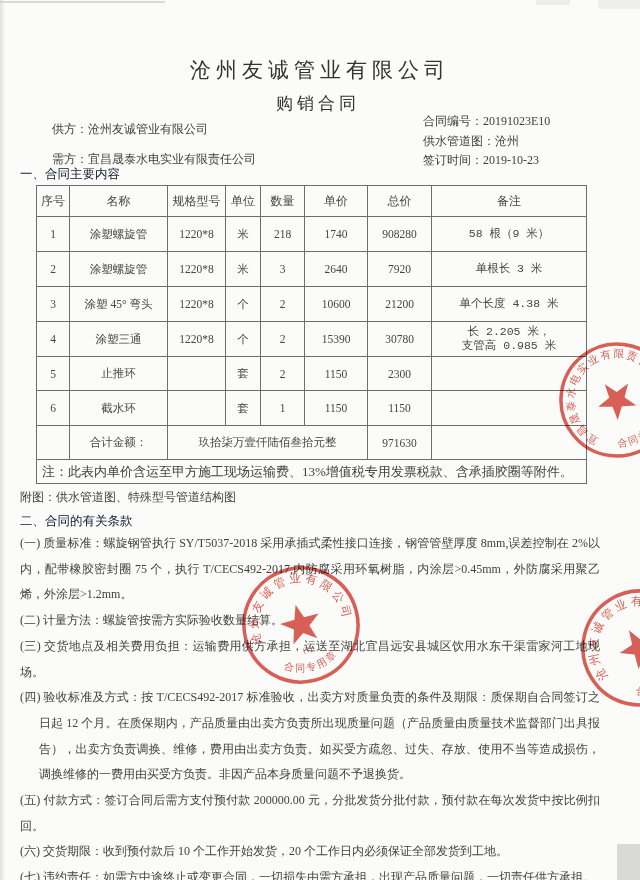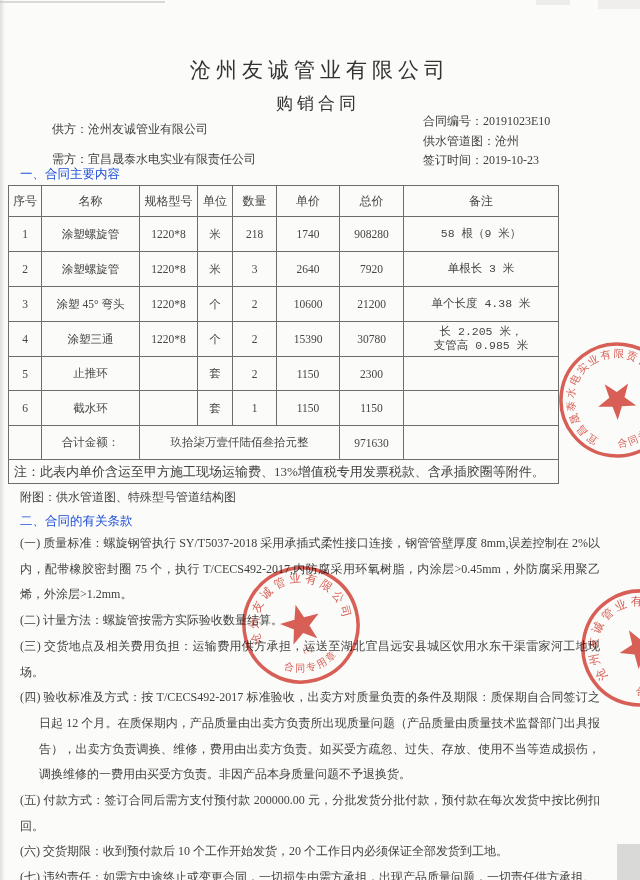--- a/index.html
+++ b/index.html
@@ -17,24 +17,24 @@
   .art-br{left:617px;top:844px;width:23px;height:36px;background:#d9d9d7;}
   
   .title{left:0;top:56px;width:640px;text-align:center;font-size:21px;
          letter-spacing:5px;color:#333;}
   .subtitle{left:0;top:92px;width:636px;text-align:center;font-size:17px;
          letter-spacing:4px;color:#333;}
   .party{left:24px;font-size:12px;margin-left:28px;}
   .supplier{top:121px;}
   .buyer{top:151px;}
   .info{left:415px;top:112px;font-size:12px;line-height:19.5px;margin-left:8px;}
-  .sec-head{left:20px;font-size:12.5px;color:#1d4ed8;}
+  .sec-head{left:20px;font-size:12.5px;color:#0f172a;}
   .sec1{top:166px;}
   
-  table{position:absolute;left:8px;top:185px;width:550px;
+  table{position:absolute;left:36px;top:185px;width:550px;
         border-collapse:collapse;table-layout:fixed;padding-left:44px;}
   td,th{border:1px solid #6d6d6d;font-weight:normal;text-align:center;
         font-size:11.5px;color:#454545;padding:0 2px;overflow:hidden;}
   th{font-size:12px;}
   tr.hrow{height:31px;} tr.r35{height:35px;} tr.r34{height:34px;}
   tr.noterow{height:24px;}
   td.remark{white-space:pre-line;line-height:14px;font-family:Liberation Mono, monospace;}
   td.note{text-align:left;padding-left:5px;font-size:13px;color:#424242;}
   
   .attach{left:20px;top:489px;font-size:12px;}

